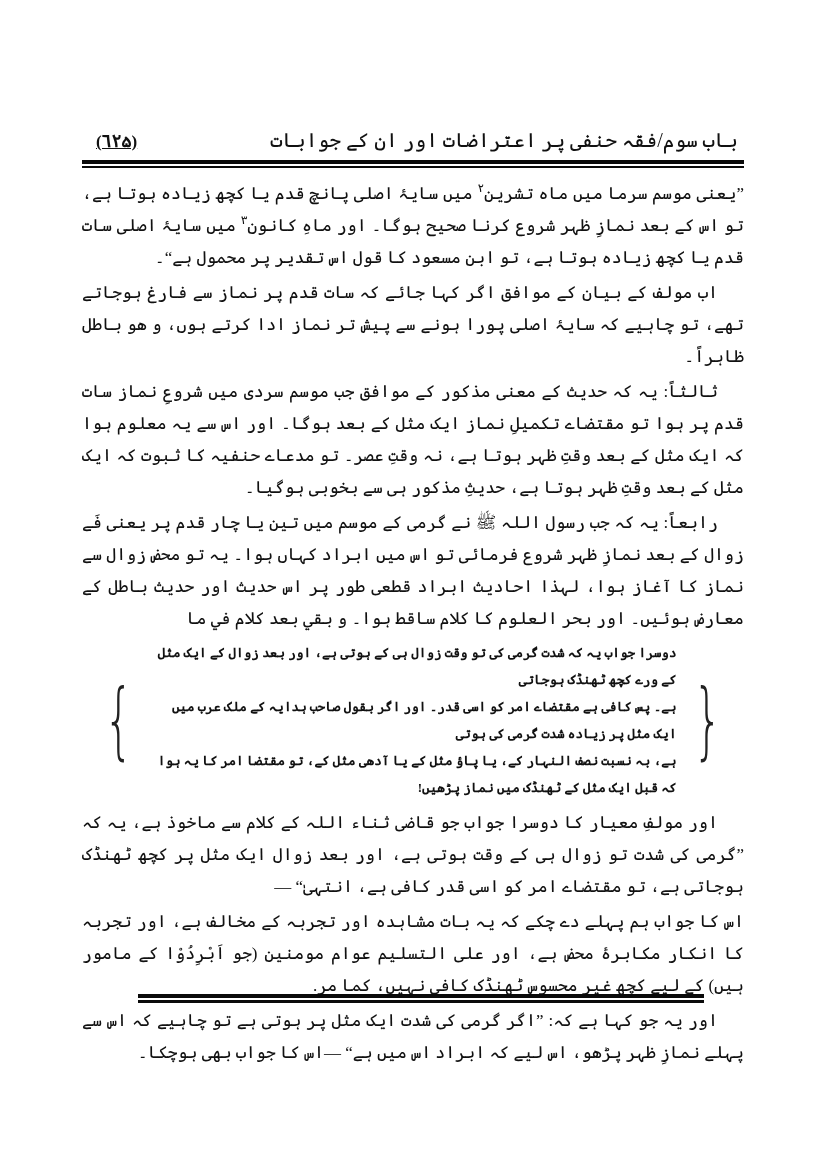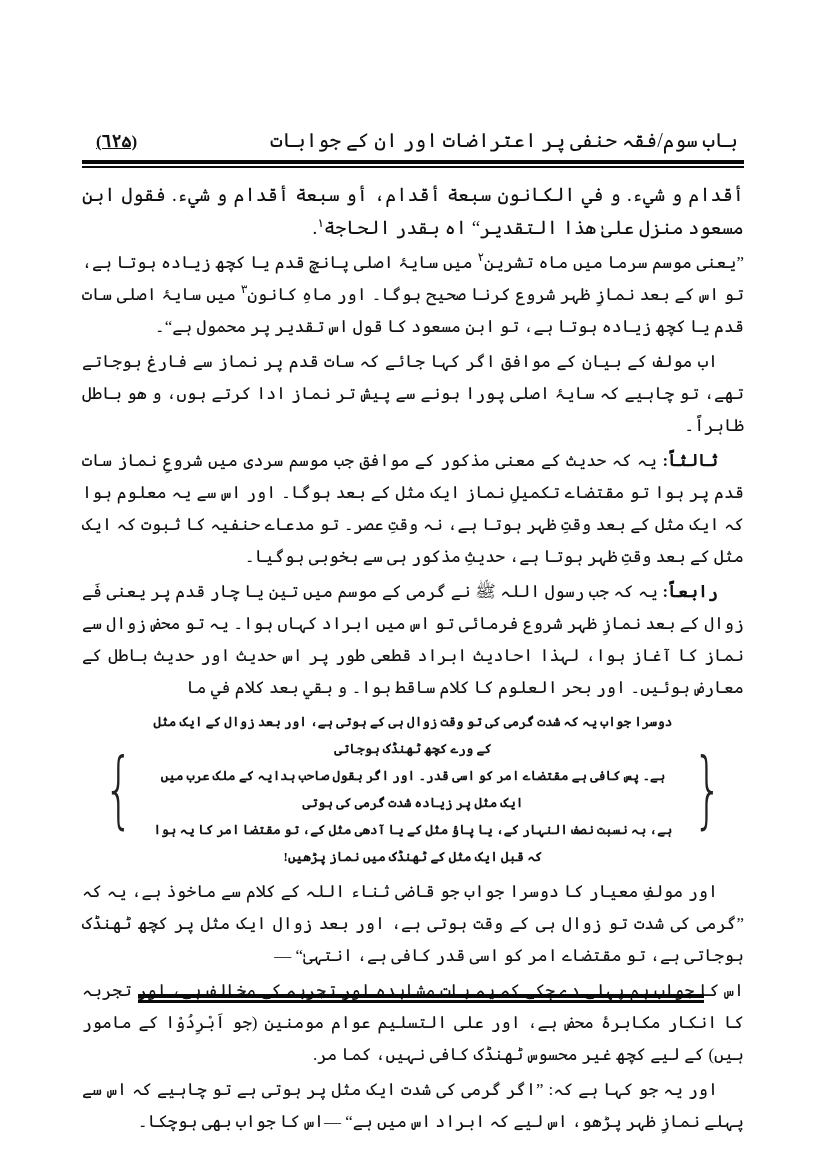--- a/index.html
+++ b/index.html
@@ -23,36 +23,36 @@
   .header-title{font-size:20px;font-weight:normal;}
   .page-number{font-size:17px;font-weight:600;direction:ltr;text-decoration:underline;}
   .double-rule{margin:0 0 10px 0;}
   .double-rule .r1{height:4px;background:#0a0a0a;}
   .double-rule .r2{height:2px;background:#0a0a0a;margin-top:2px;}
   
   .body{font-size:17px;line-height:32px;text-align:justify;}
   .body p{margin:0 0 3px 0;}
   .arabic-p{font-size:19px;line-height:33px;}
   .indent{text-indent:26px;}
-  .lead-bold{font-weight:bold;}
+  .lead-bold{font-weight:normal;}
   sup.fn-marker{font-size:11px;line-height:0;vertical-align:super;}
   .centered-line{text-align:center;font-size:19px;line-height:30px;margin:0 0 4px 0;}
   
   .bracket-quote{
     display:flex;align-items:center;justify-content:center;
     margin:4px 10px 6px 10px;direction:ltr;
   }
   .brace{
     font-family:"DejaVu Sans", sans-serif;
     font-size:84px;font-weight:200;line-height:84px;
     transform:scaleX(.55);color:#222;flex:0 0 auto;
   }
   .bracket-lines{direction:rtl;flex:1 1 auto;padding:0 4px;}
   .bracket-line{
-    text-align:center;font-size:13px;font-weight:bold;line-height:27px;
+    text-align:right;font-size:13px;font-weight:bold;line-height:27px;
   }
   
   .bottom-rule{
     position:absolute;left:138px;top:994px;width:566px;
   }
   .bottom-rule .r1{height:4px;background:#0a0a0a;}
   .bottom-rule .r2{height:3px;background:#0a0a0a;margin-top:2px;}
 </style>
 </head>
 <body>
@@ -64,21 +64,20 @@
     <div class="page-number">(۶۲۵)</div>
   </div>
 
   <div class="double-rule">
     <div class="r1"></div>
     <div class="r2"></div>
   </div>
 
   <div class="body">
 
-    <p class="arabic-p"><span>أقدام و شيء. و في الكانون سبعة أقدام، أو سبعة أقدام و شيء. فقول ابن مسعود منزل علىٰ هذا التقدير“ اه بقدر الحاجة</span><sup class="fn-marker">۱</sup><span>.</span></p>
 
     <p><span>”یعنی موسم سرما میں ماہ تشرین</span><sup class="fn-marker">۲</sup><span> میں سایۂ اصلی پانچ قدم یا کچھ زیادہ ہوتا ہے، تو اس کے بعد نمازِ ظہر شروع کرنا صحیح ہوگا۔ اور ماہِ کانون</span><sup class="fn-marker">۳</sup><span> میں سایۂ اصلی سات قدم یا کچھ زیادہ ہوتا ہے، تو ابن مسعود کا قول اس تقدیر پر محمول ہے“۔</span></p>
 
     <p class="indent">اب مولف کے بیان کے موافق اگر کہا جائے کہ سات قدم پر نماز سے فارغ ہوجاتے تھے، تو چاہیے کہ سایۂ اصلی پورا ہونے سے پیش تر نماز ادا کرتے ہوں، و ھو باطل ظاہراً۔</p>
 
     <p class="indent"><span class="lead-bold">ثالثاً:</span><span> یہ کہ حدیث کے معنی مذکور کے موافق جب موسم سردی میں شروعِ نماز سات قدم پر ہوا تو مقتضاے تکمیلِ نماز ایک مثل کے بعد ہوگا۔ اور اس سے یہ معلوم ہوا کہ ایک مثل کے بعد وقتِ ظہر ہوتا ہے، نہ وقتِ عصر۔ تو مدعاے حنفیہ کا ثبوت کہ ایک مثل کے بعد وقتِ ظہر ہوتا ہے، حدیثِ مذکور ہی سے بخوبی ہوگیا۔</span></p>
 
     <p class="indent"><span class="lead-bold">رابعاً:</span><span> یہ کہ جب رسول اللہ ﷺ نے گرمی کے موسم میں تین یا چار قدم پر یعنی فَے زوال کے بعد نمازِ ظہر شروع فرمائی تو اس میں ابراد کہاں ہوا۔ یہ تو محض زوال سے نماز کا آغاز ہوا، لہذا احادیث ابراد قطعی طور پر اس حدیث اور حدیث باطل کے معارض ہوئیں۔ اور بحر العلوم کا کلام ساقط ہوا۔ و بقي بعد كلام في ما</span></p>
 
 

